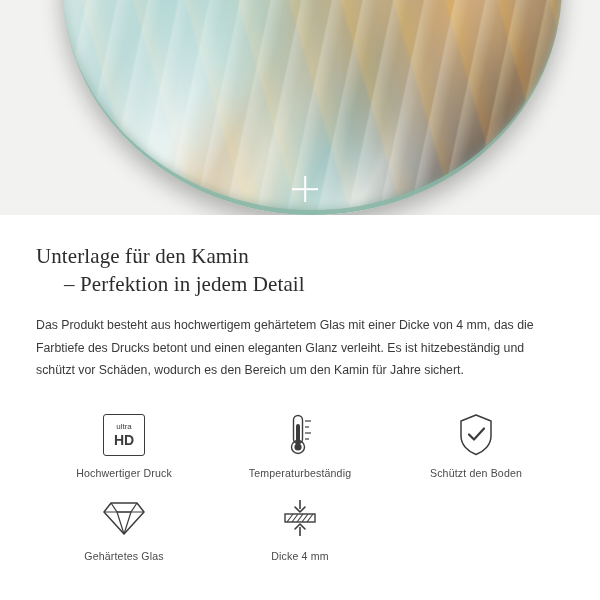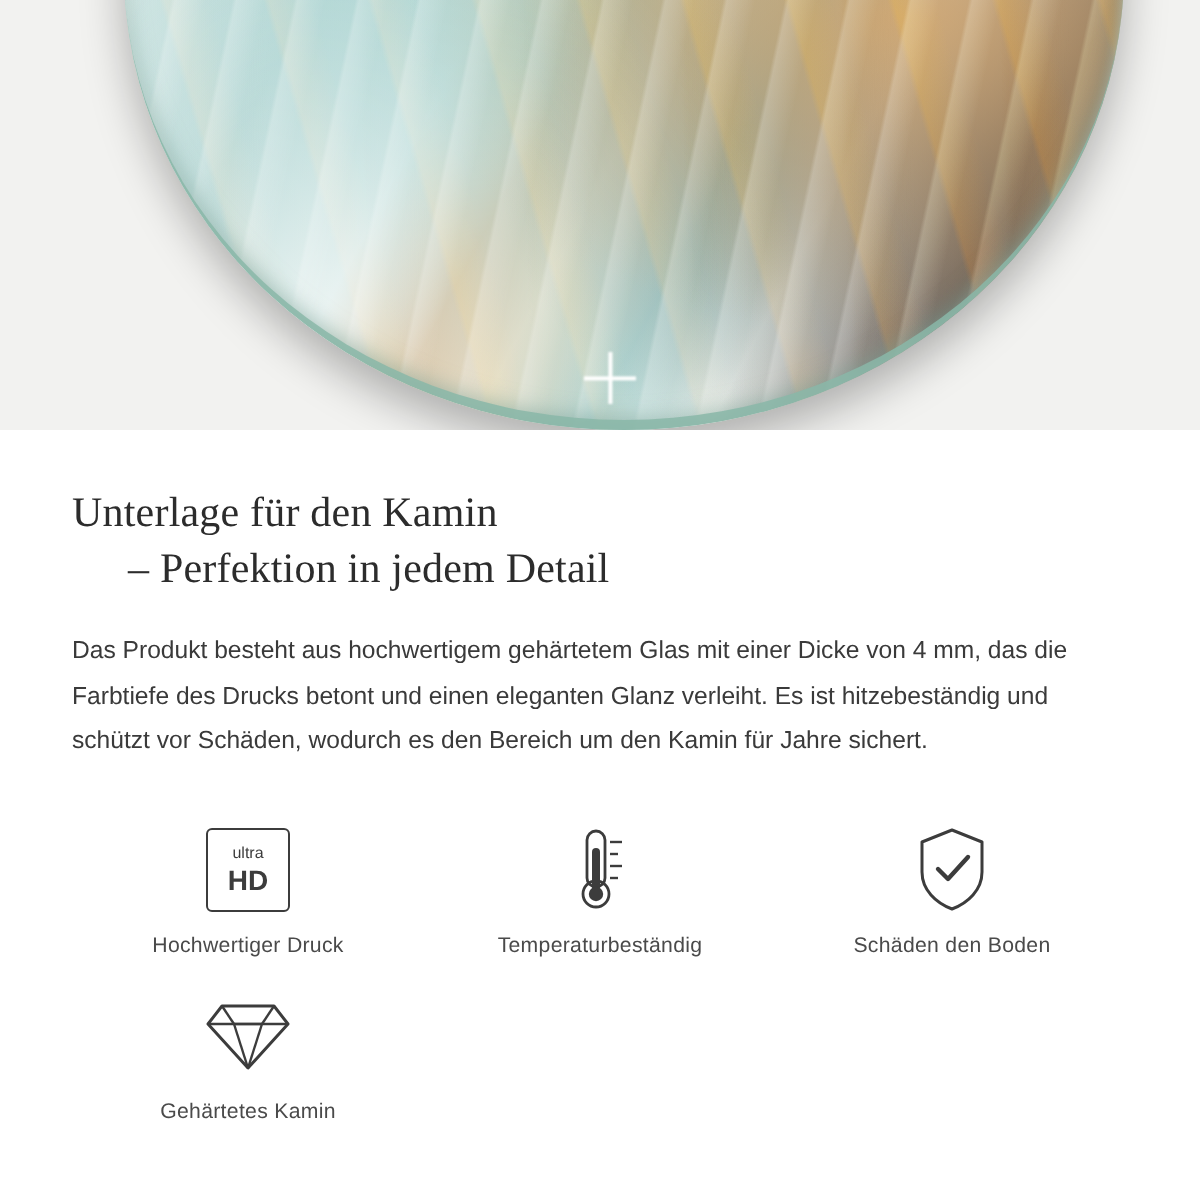--- a/index.html
+++ b/index.html
@@ -198,35 +198,54 @@
         <div class="feature-label">Temperaturbeständig</div>
       </div>
 
       <div class="feature">
         <div class="feature-icon">
           <svg width="40" height="46" viewBox="0 0 40 46">
             <path d="M20 3 L35 9 V24 C35 33 28 39.5 20 42.5 C12 39.5 5 33 5 24 V9 Z" fill="none" stroke="#3c3c3c" stroke-width="1.5" stroke-linejoin="round"></path>
             <path d="M13 22.5 L18 27.5 L28 16.5" fill="none" stroke="#3c3c3c" stroke-width="2.2" stroke-linecap="round" stroke-linejoin="round"></path>
           </svg>
         </div>
-        <div class="feature-label">Schäden den Boden</div>
+        <div class="feature-label">Schützt den Boden</div>
       </div>
 
       <div class="feature">
         <div class="feature-icon">
           <svg width="46" height="42" viewBox="0 0 46 42">
             <path d="M10 6 H36 L43 15 L23 37 L3 15 Z" fill="none" stroke="#3c3c3c" stroke-width="1.5" stroke-linejoin="round"></path>
             <line x1="3" y1="15" x2="43" y2="15" stroke="#3c3c3c" stroke-width="1.2"></line>
             <line x1="10" y1="6" x2="16" y2="15" stroke="#3c3c3c" stroke-width="1.2"></line>
             <line x1="36" y1="6" x2="30" y2="15" stroke="#3c3c3c" stroke-width="1.2"></line>
             <line x1="16" y1="15" x2="23" y2="37" stroke="#3c3c3c" stroke-width="1.2"></line>
             <line x1="30" y1="15" x2="23" y2="37" stroke="#3c3c3c" stroke-width="1.2"></line>
             <line x1="16" y1="15" x2="30" y2="15" stroke="#3c3c3c" stroke-width="1.2"></line>
           </svg>
         </div>
-        <div class="feature-label">Gehärtetes Kamin</div>
-      </div>
-
-
+        <div class="feature-label">Gehärtetes Glas</div>
+      </div>
+
+
+      <div class="feature">
+        <div class="feature-icon">
+          <svg width="44" height="44" viewBox="0 0 44 44">
+            <line x1="22" y1="4" x2="22" y2="13" stroke="#3c3c3c" stroke-width="1.6"></line>
+            <path d="M17 11 L22 16 L27 11" fill="none" stroke="#3c3c3c" stroke-width="1.6" stroke-linecap="round" stroke-linejoin="round"></path>
+            <rect x="7" y="18" width="30" height="8" fill="none" stroke="#3c3c3c" stroke-width="1.4"></rect>
+            <g stroke="#3c3c3c" stroke-width="1.1">
+              <line x1="9" y1="26" x2="15" y2="18"></line>
+              <line x1="14" y1="26" x2="20" y2="18"></line>
+              <line x1="19" y1="26" x2="25" y2="18"></line>
+              <line x1="24" y1="26" x2="30" y2="18"></line>
+              <line x1="29" y1="26" x2="35" y2="18"></line>
+            </g>
+            <line x1="22" y1="40" x2="22" y2="31" stroke="#3c3c3c" stroke-width="1.6"></line>
+            <path d="M17 33 L22 28 L27 33" fill="none" stroke="#3c3c3c" stroke-width="1.6" stroke-linecap="round" stroke-linejoin="round"></path>
+          </svg>
+        </div>
+        <div class="feature-label">Dicke 4 mm</div>
+      </div>
 
     </div>
   </div>
 </div>
 
 </body></html>

